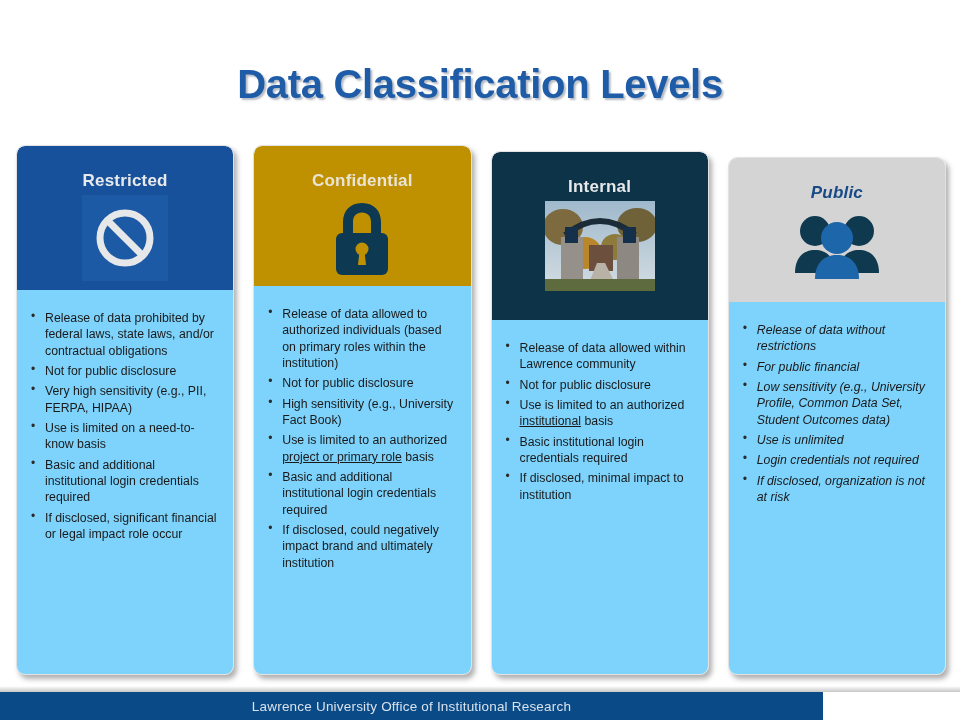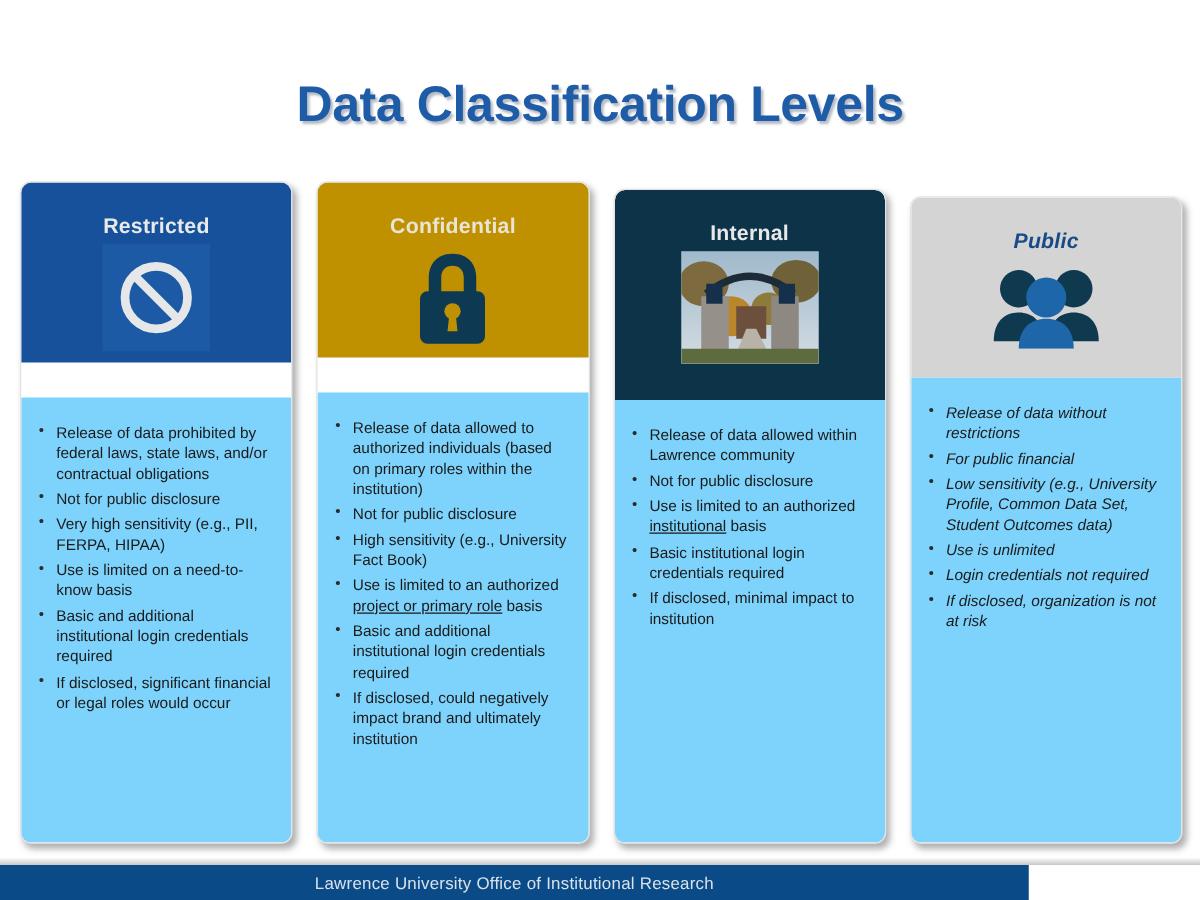--- a/index.html
+++ b/index.html
@@ -82,21 +82,21 @@
   .card-confidential .card-title  { color: #e9e4d6; }
 
   .card-internal     .card-header { background: #0d3348; height: 168px; }
   .card-internal     .card-title  { color: #e6e8ea; }
 
   .card-public       .card-header { background: #d4d4d4; height: 144px; }
   .card-public       .card-title  { color: #174a86; }
 
   
   .card-restricted,
-  .card-confidential { margin-top: 0px; gap: 28px; }
+  .card-confidential { margin-top: 0px; }
   .card-internal     { margin-top: 6px; }
   .card-public       { margin-top: 12px; font-style: italic; }
 
   
   .icon-prohibited-bg {
     width: 86px; height: 86px;
     background: #1d5aa6;
     display: flex; align-items: center; justify-content: center;
   }
   .icon-photo {
@@ -177,21 +177,21 @@
         </div>
       </div>
     </div>
     <div class="card-body">
       <ul class="bullets">
         <li>Release of data prohibited by federal laws, state laws, and/or contractual obligations</li>
         <li>Not for public disclosure</li>
         <li>Very high sensitivity (e.g., PII, FERPA, HIPAA)</li>
         <li>Use is limited on a need-to-know basis</li>
         <li>Basic and additional institutional login credentials required</li>
-        <li>If disclosed, significant financial or legal roles would occur</li>
+        <li>If disclosed, significant financial or legal impact role occur</li>
       </ul>
     </div>
   </div>
 
   <div class="card card-confidential">
     <div class="card-header">
       <div class="card-title">Confidential</div>
       <div class="card-icon">
         <svg width="78" height="84" viewBox="0 0 78 84" aria-hidden="true">
           <path d="M39 8 C26 8 20 17 20 27 L20 40 L30 40 L30 27 C30 21 33.5 17.5 39 17.5

